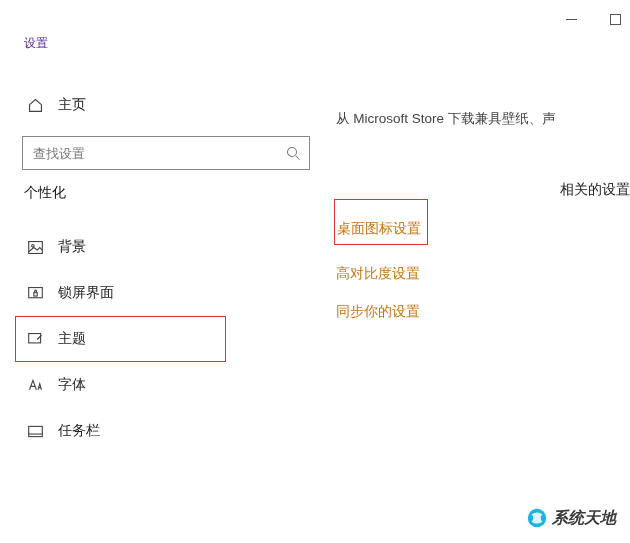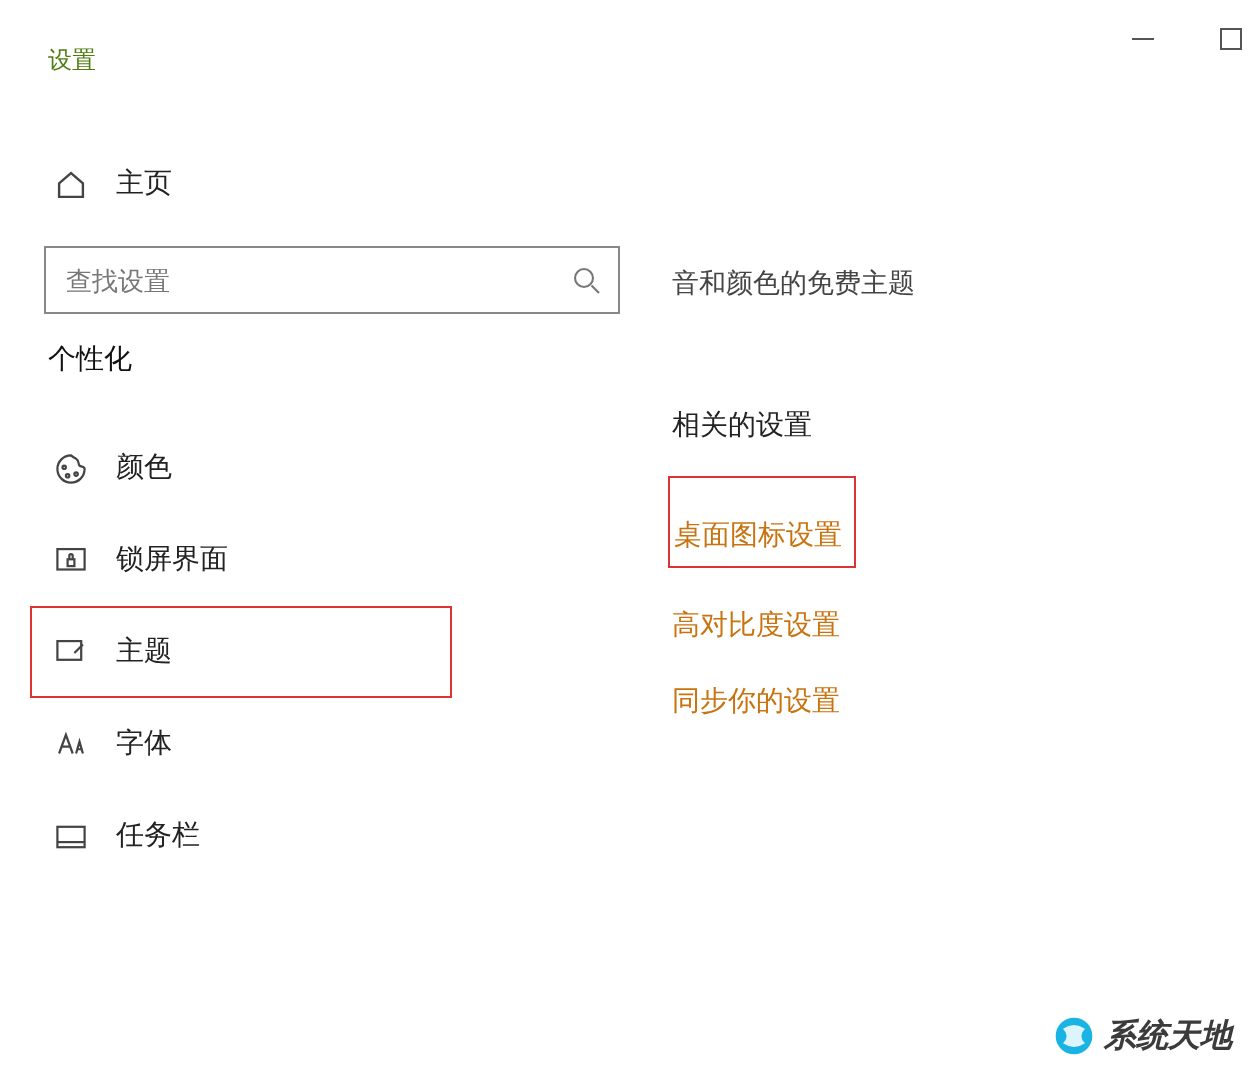--- a/index.html
+++ b/index.html
@@ -25,22 +25,22 @@
     gap: 22px;
     align-items: center;
   }
   .ctrl { width: 22px; height: 22px; display: flex; align-items: center; justify-content: center; color: #555; }
   .sidebar {
     width: 330px;
     padding: 10px 16px 0 16px;
   }
   .app-title {
     font-size: 12px;
-    color: #4d7c0f;
-    margin: 4px 0 30px 8px;
+    color: #4c1d95;
+    margin: 17px 0 30px 8px;
   }
   .nav-row {
     display: flex;
     align-items: center;
     height: 46px;
     padding-left: 10px;
     gap: 14px;
     font-size: 14px;
     color: #222;
     cursor: pointer;
@@ -83,21 +83,22 @@
   }
   .store-text {
     font-size: 13.5px;
     color: #444;
     line-height: 1.7;
     margin-bottom: 50px;
   }
   .subhead {
     font-size: 14px;
     color: #222;
-    margin-bottom: 16px;
+    margin-bottom: 0;
+    text-align: right;
   }
   .link-row {
     font-size: 14px;
     color: #c8730f;
     margin-bottom: 20px;
     cursor: pointer;
     display: inline-block;
   }
   .link-red-box {
     border: 1px solid #d33;
@@ -154,32 +155,31 @@
       <span>
         <svg width="15" height="15" viewBox="0 0 20 20" fill="none" stroke="#777" stroke-width="1.4">
             <circle cx="8" cy="8" r="6"></circle>
             <line x1="13" y1="13" x2="18" y2="18"></line>
           </svg>
       </span>
     </div>
 
     <div class="section-heading">个性化</div>
 
-
-    <div class="nav-row">
-      <span class="ic">
-        <svg width="17" height="17" viewBox="0 0 20 20" fill="none" stroke="#444" stroke-width="1.3">
-            <path d="M10 2 A8 8 0 1 0 18 10 C18 8 16 9 15 8 C14 7 15 5 13 4 C12 3.5 11 3 10 2 Z"></path>
-            <circle cx="6" cy="9" r="1"></circle>
-            <circle cx="8" cy="14" r="1"></circle>
-            <circle cx="13" cy="13" r="1"></circle>
-          </svg>
-      </span>
-      <span>颜色</span>
-    </div>
+    <div class="nav-row">
+      <span class="ic">
+        <svg width="17" height="17" viewBox="0 0 20 20" fill="none" stroke="#444" stroke-width="1.3">
+            <rect x="2" y="3" width="16" height="14"></rect>
+            <circle cx="7" cy="8" r="1.5"></circle>
+            <path d="M2 15 L8 10 L12 13 L15 10 L18 13"></path>
+          </svg>
+      </span>
+      <span>背景</span>
+    </div>
+
 
     <div class="nav-row">
       <span class="ic">
         <svg width="17" height="17" viewBox="0 0 20 20" fill="none" stroke="#444" stroke-width="1.3">
             <rect x="2" y="3" width="16" height="12"></rect>
             <rect x="8" y="9" width="4" height="4"></rect>
             <path d="M9 9 V7 a1 1 0 0 1 2 0 V9"></path>
           </svg>
       </span>
       <span>锁屏界面</span>
@@ -211,22 +211,21 @@
             <rect x="2" y="4" width="16" height="12"></rect>
             <line x1="2" y1="13" x2="18" y2="13"></line>
           </svg>
       </span>
       <span>任务栏</span>
     </div>
   </div>
 
   <div class="content">
     <div class="store-text">
-      <br>
-      <span>音和颜色的免费主题</span>
+      <span>从 Microsoft Store 下载兼具壁纸、声</span><br>
     </div>
 
     <div class="subhead">相关的设置</div>
 
     <div>
       <span class="link-row link-red-box">桌面图标设置</span>
     </div>
     <div>
       <span class="link-row">高对比度设置</span>
     </div>

